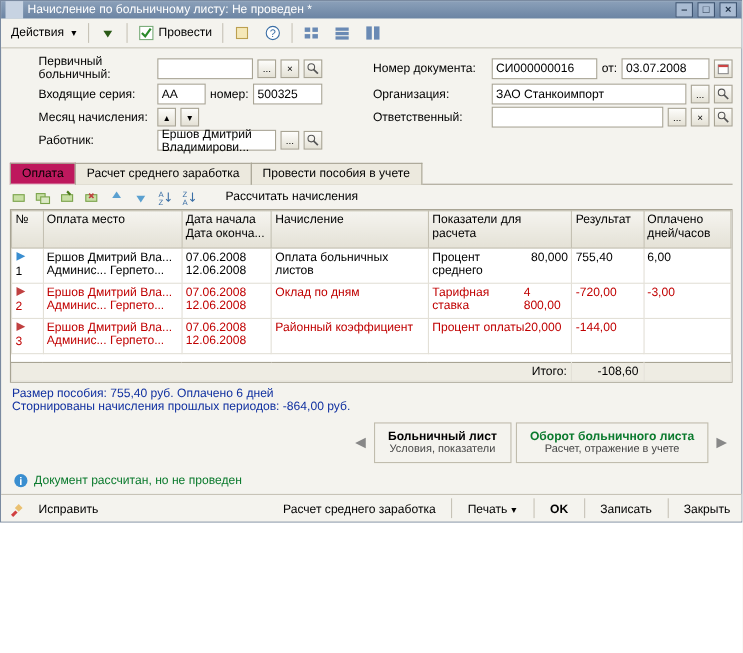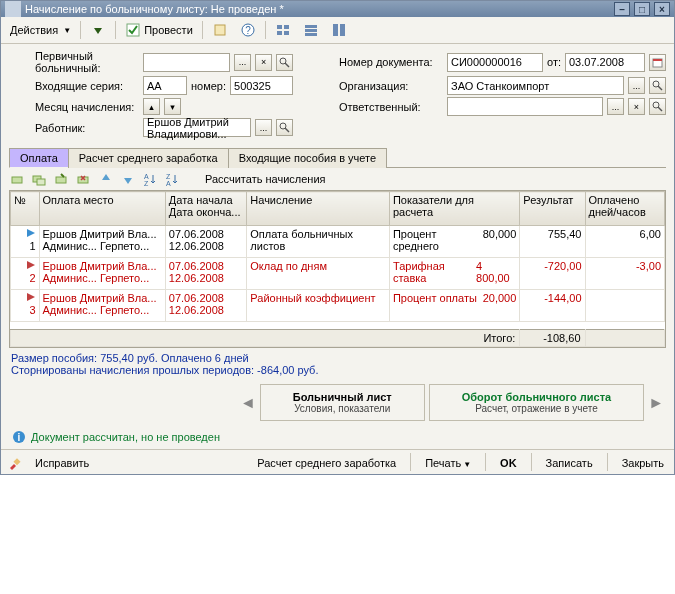--- a/index.html
+++ b/index.html
@@ -16,43 +16,43 @@
 .dd { font-size: 8px; margin-left:2px; }
 .icon16 { width: 16px; height: 16px; display: inline-flex; align-items: center; justify-content: center; }
 .form-area { padding: 6px 8px 4px 8px; display: grid; grid-template-columns: 1fr 1fr; gap: 2px 20px; }
 .frow { display: flex; align-items: center; gap: 4px; }
 .flabel { width: 130px; color: #000; padding-left: 26px; }
 .input { background: #fff; border: 1px solid #a8a494; height: 19px; padding: 1px 3px; flex: 1; display: flex; align-items: center; }
 .select { background: #fff; border: 1px solid #a8a494; height: 19px; padding: 1px 3px; flex: 1; display: flex; align-items: center; justify-content: space-between; }
 .sbtn { width: 17px; height: 17px; border: 1px solid #a8a494; background: linear-gradient(#fdfdfb,#e4e1d5); font-size: 9px; display: flex; align-items: center; justify-content: center; cursor: pointer; }
 .tabs { display: flex; border-bottom: 1px solid #a8a494; margin: 6px 8px 0 8px; }
 .tab { padding: 3px 10px; border: 1px solid #a8a494; border-bottom: none; margin-right: -1px; background: #ece9de; cursor: pointer; position: relative; top: 1px; }
-.tab.active { background: #c4b5fd; border-bottom: 1px solid #f4f3ee; }
+.tab.active { background: #be185d; border-bottom: 1px solid #f4f3ee; }
 .table-toolbar { display: flex; align-items: center; padding: 2px 8px; gap: 4px; }
 .tt-icon { width: 18px; height: 18px; display: flex; align-items: center; justify-content: center; cursor: pointer; }
 .grid-wrap { margin: 0 8px; border: 1px solid #a8a494; background: #fff; height: 234px; display: flex; flex-direction: column; }
 table.grid { border-collapse: collapse; width: 100%; table-layout: fixed; }
 .grid th { background: linear-gradient(#f5f4ef,#e4e1d6); border: 1px solid #c4c0b2; font-weight: normal; text-align: left; padding: 2px 3px; font-size: 11px; height: 34px; vertical-align: top; }
 .grid td { border: 1px solid #e3e0d7; padding: 2px 3px; vertical-align: top; font-size: 11px; }
 .grid tr.r td { height: 32px; }
 .red { color: #c00000; }
 .footer-row td { background: #eeece3; border-top: 1px solid #a8a494; text-align: right; padding: 2px 4px; }
 .summary { padding: 4px 10px; color: #1030a0; }
 .nav-btns { display: flex; justify-content: flex-end; padding: 4px 10px; gap: 4px; align-items: center; }
-.nav-box { border: 1px solid #c0bcad; background:#f4f3ee; padding: 6px 32px; text-align: center; cursor: pointer; }
+.nav-box { border: 1px solid #c0bcad; background:#f4f3ee; padding: 6px 12px; text-align: center; cursor: pointer; }
 .nav-box.green .t { color: #0a7a2d; font-weight: bold; }
 .nav-box .t { font-weight: bold; }
 .nav-box .sub { font-size: 10px; color: #444; }
 .arrow { color: #888; font-size: 16px; }
 .status { padding: 4px 10px; color: #0a7a2d; display:flex;align-items:center;gap:4px; }
 .bottom-toolbar { border-top: 1px solid #c7c3b7; padding: 3px 6px; display: flex; align-items: flex-end; gap: 8px; background:#f4f3ee; margin-top:auto; }
 .bottom-toolbar .spacer { flex: 1; }
 .btxt { cursor: pointer; padding: 2px 4px; }
 .gscroll { flex:1; overflow:hidden; }
-.rnum { text-align:right; }
+.rnum { text-align:left; }
 svg { display:block; }
 </style>
 </head>
 <body>
 
 <div class="window">
   <div class="titlebar">
     <span class="ticon"></span>
     <span class="title">Начисление по больничному листу: Не проведен *</span>
     <div class="wbtns">
@@ -218,21 +218,21 @@
             <line x1="6" y1="6" x2="10" y2="10" stroke="#555" stroke-width="1.5"></line>
           </svg>
         </div>
       </div>
     <div></div>
   </div>
 
   <div class="tabs">
     <div class="tab active">Оплата</div>
     <div class="tab">Расчет среднего заработка</div>
-    <div class="tab">Входящие пособия в учете</div>
+    <div class="tab">Провести пособия в учете</div>
   </div>
 
   <div class="table-toolbar">
     <div class="tt-icon">
         <svg width="16" height="16">
           <rect x="2" y="6" width="10" height="6" fill="#c8dfa5" stroke="#7aa34a"></rect>
         </svg>
       </div>
     <div class="tt-icon">
         <svg width="16" height="16">
@@ -358,21 +358,21 @@
               <td>
                 <div>Ершов Дмитрий Вла...</div>
                 <div>Админис... Герпето...</div>
               </td>
               <td>
                 <div>07.06.2008</div>
                 <div>12.06.2008</div>
               </td>
               <td>Районный коэффициент</td>
               <td>
-                <div style="display:flex;justify-content:space-between">
+                <div style="display:flex;">
                   <span>Процент оплаты</span>
                   <span>20,000</span>
                 </div>
               </td>
               <td class="rnum">-144,00</td>
               <td class="rnum"></td>
             </tr>
           </tbody>
     </table>
     </div>

